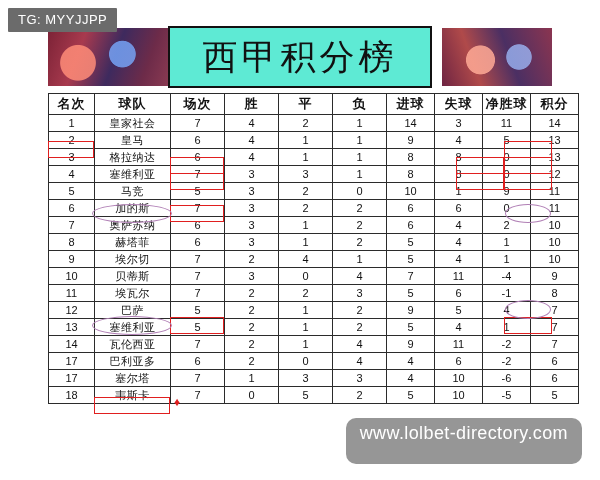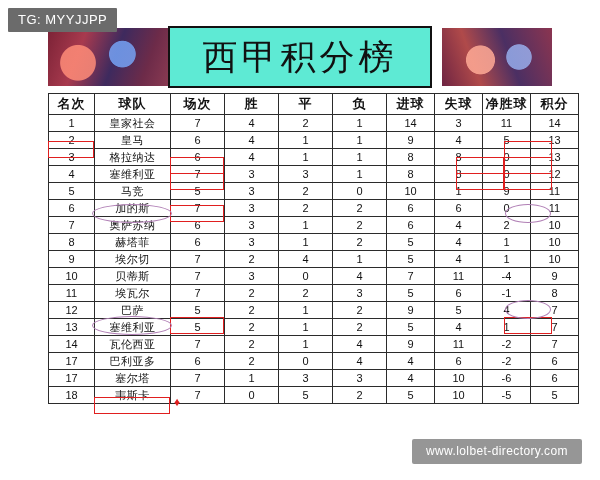--- a/index.html
+++ b/index.html
@@ -144,23 +144,23 @@
     pointer-events: none;
   }
 
   
   .watermark {
     position: absolute;
     right: 18px;
     bottom: 16px;
     background: rgba(120,120,120,0.78);
     color: #ffffff;
-    font-size: 12px;
-    padding: 5px 14px 6px 14px;
-    border-radius: 2px;
+    font-size: 18px;
+    padding: 5px 14px 20px 14px;
+    border-radius: 10px;
     letter-spacing: 0.4px;
   }
 </style>
 </head>
 <body>
 
 <div id="page">
 
   <div class="banner">
     <div class="banner-img-left"></div>

